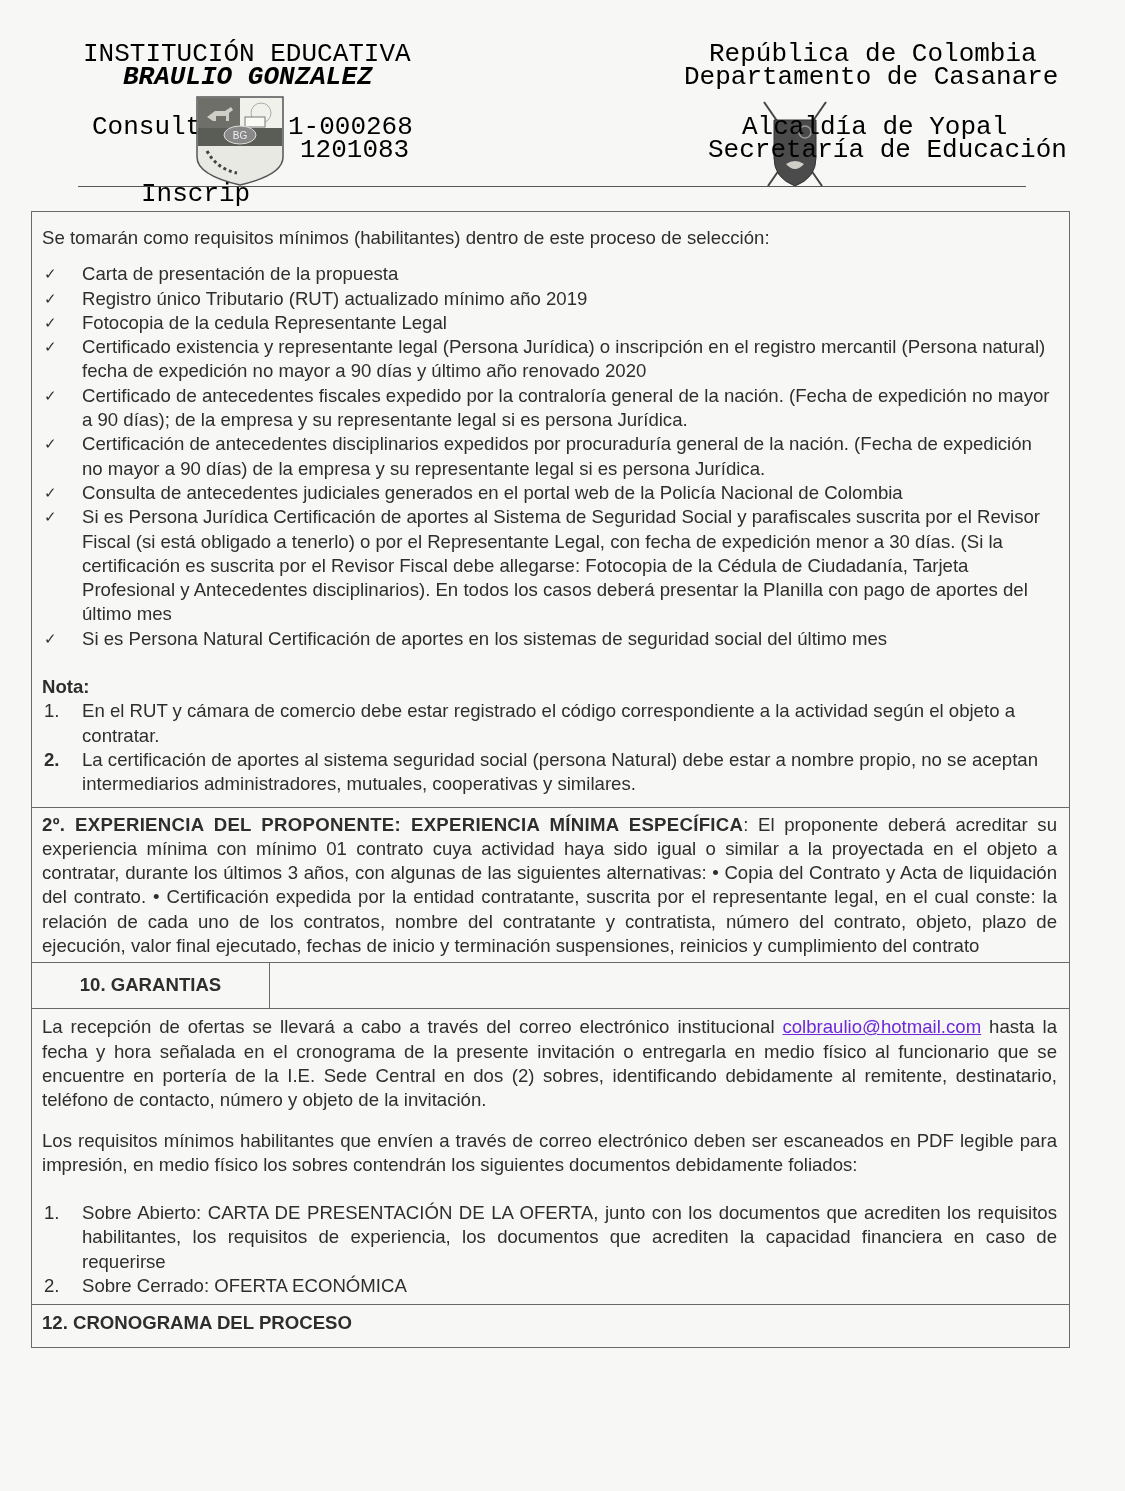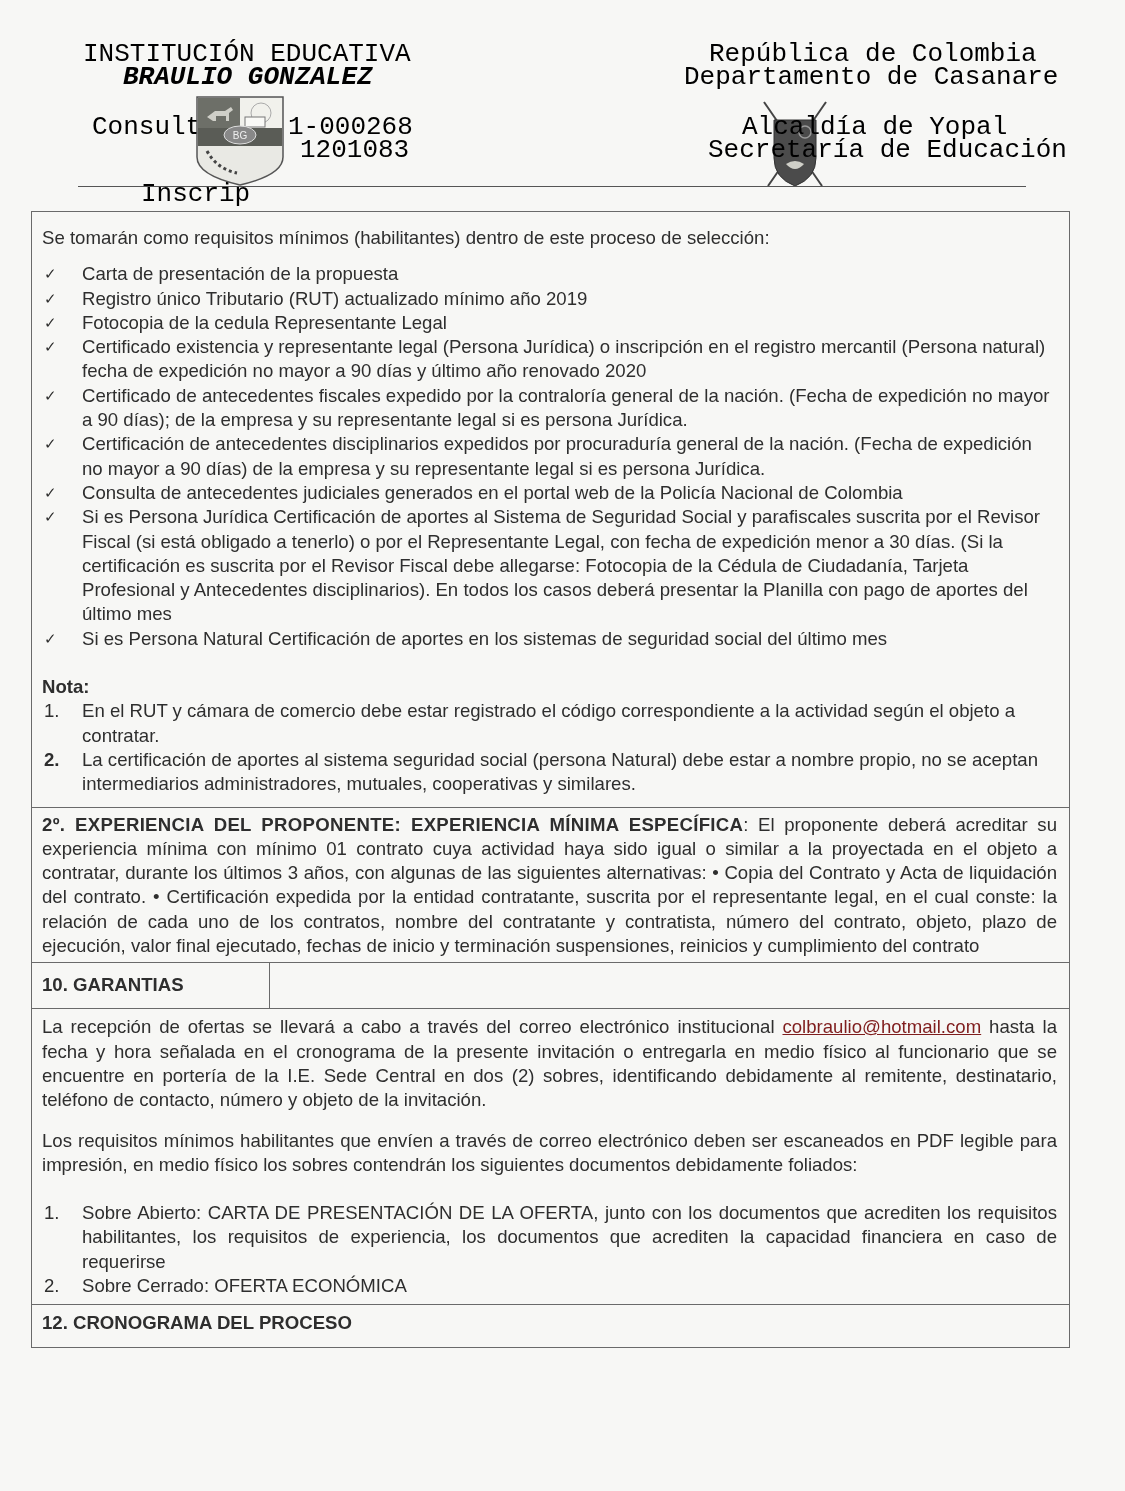--- a/index.html
+++ b/index.html
@@ -31,29 +31,29 @@
   .chk-text { flex: 1; }
   .nota { font-weight: bold; margin-top: 24px; }
   .num-row { display: flex; }
   .num { width: 38px; flex: none; padding-left: 2px; }
   .num.b { font-weight: bold; }
 
   .s2 { padding: 5px 12px 4px 10px; text-align: justify; }
   .s2 b { font-weight: bold; letter-spacing: 0.3px; }
 
   .s10 { display: flex; height: 46px; }
-  .s10 .c1 { width: 238px; border-right: 1.5px solid #6a6a6a; padding: 10px 10px; font-weight: bold; box-sizing: border-box; }
+  .s10 .c1 { width: 238px; border-right: 1.5px solid #6a6a6a; padding: 10px 10px; font-weight: bold; box-sizing: border-box; text-align: center; }
   .s10 .c2 { padding: 10px 48px; box-sizing: border-box; }
 
   .s11h { padding: 10px 10px; font-weight: bold; height: 44px; box-sizing: border-box; }
   .s11b { padding: 6px 12px 6px 10px; text-align: justify; }
   .s11b p { margin: 0; }
   .s11b p.gap { margin-top: 16px; }
   .s11b .list { margin-top: 24px; }
-  .link { text-decoration: underline; color: #7f1d1d; margin-top: 16px; }
+  .link { text-decoration: underline; color: #6d28d9; margin-top: 16px; }
   .s12 { padding: 6px 10px 6px 10px; font-weight: bold; height: 42px; box-sizing: border-box; }
   .just { text-align: justify; }
 </style>
 </head>
 <body>
 
 <div class="header">
   <div class="hl" style="left:83px; top:43px;">INSTITUCIÓN EDUCATIVA</div>
   <div class="hl hl-it" style="left:123px; top:66px;">BRAULIO GONZALEZ</div>
   <div class="hl" style="left:92px; top:116px;">Consulta DA</div>

